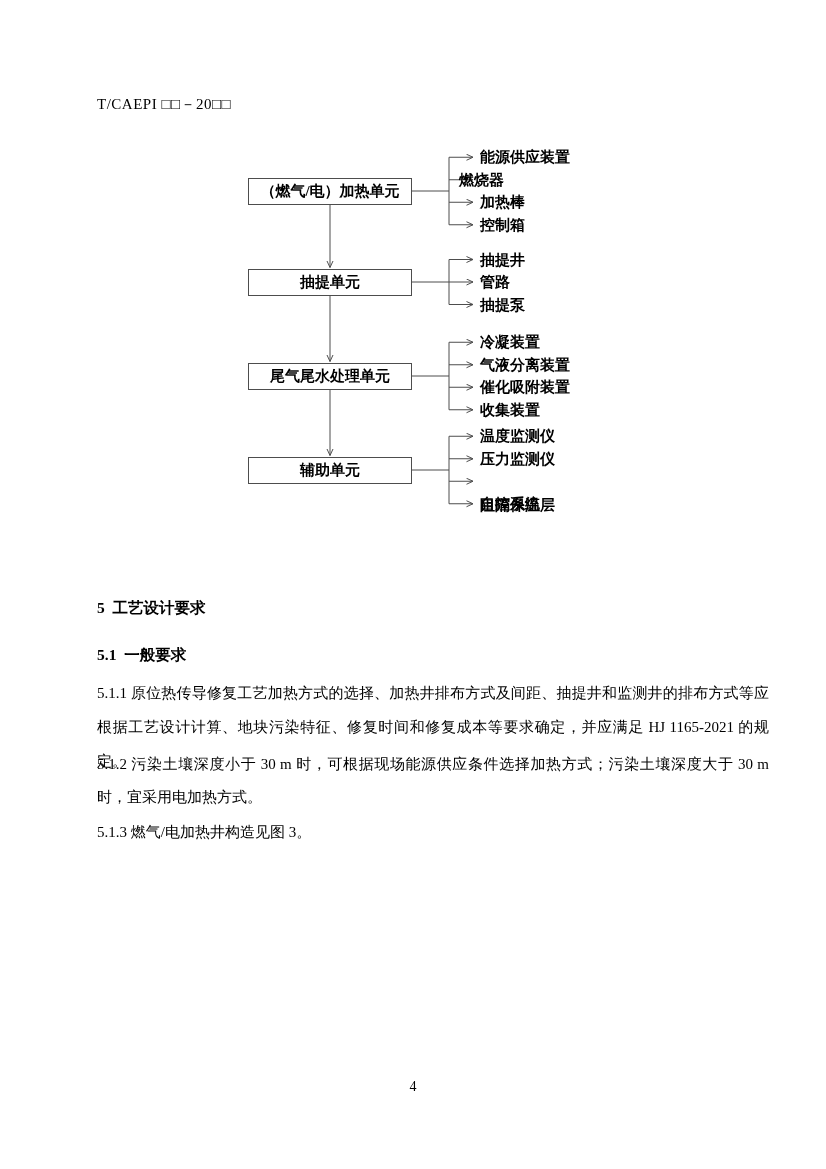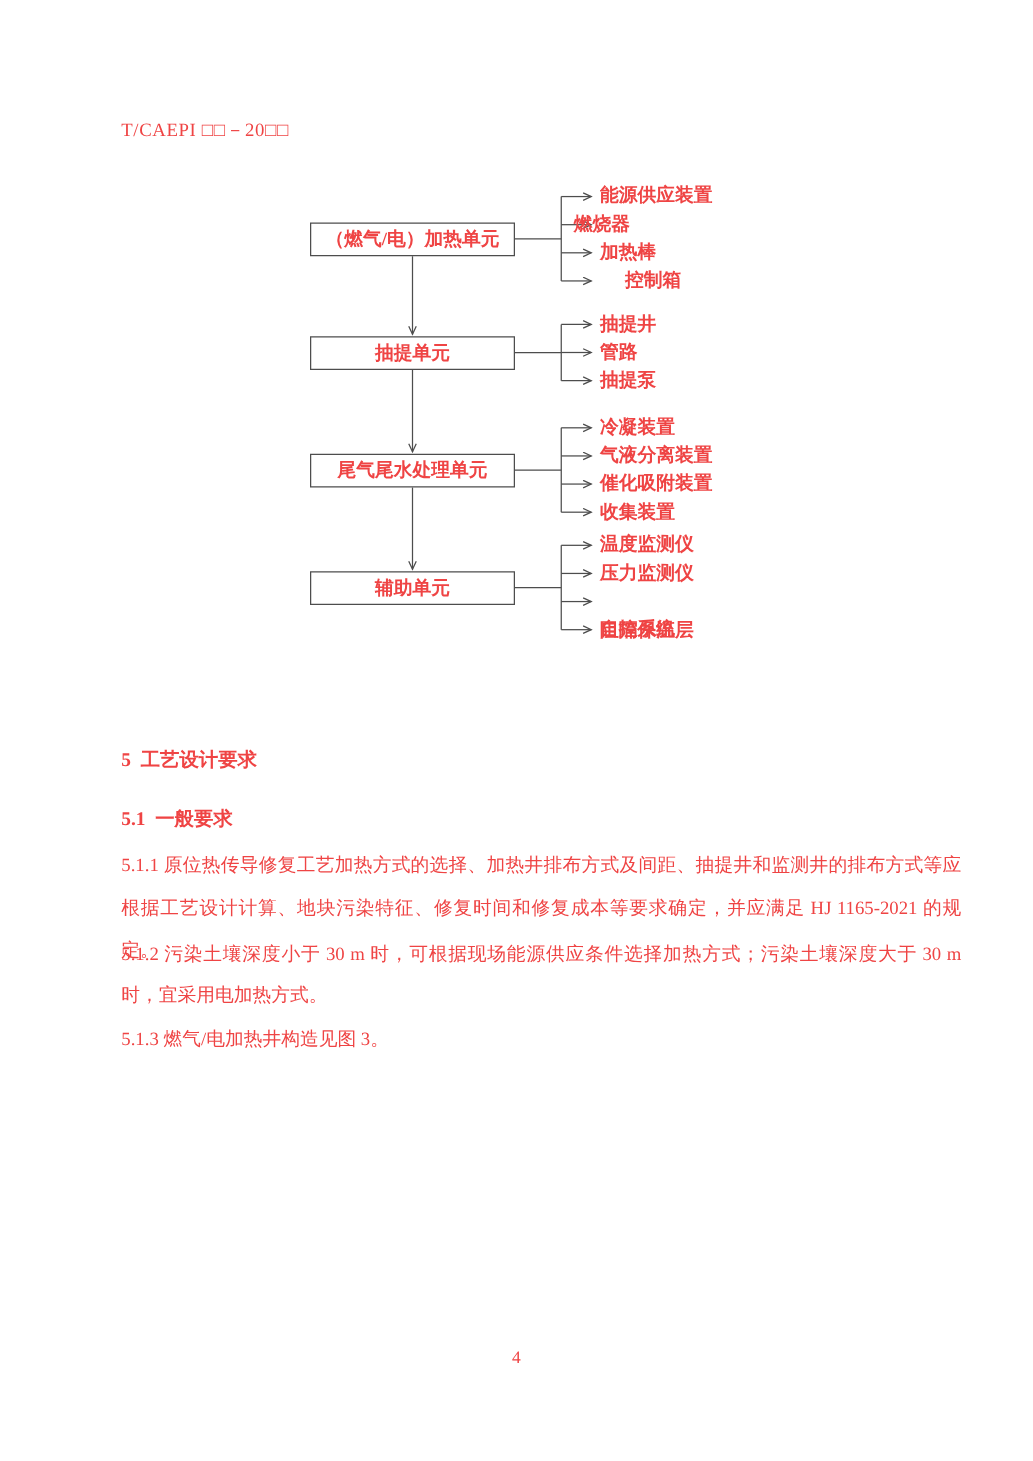--- a/index.html
+++ b/index.html
@@ -2,21 +2,21 @@
 <html><head>
 <meta charset="utf-8">
 <style>
   html,body{margin:0;padding:0;background:#e8e8e8;}
   #page{
     position:relative;
     width:826px;height:1169px;
     margin:0 auto;
     background:#ffffff;
     font-family:"Liberation Serif","DejaVu Serif",serif;
-    color:#ef4444;
+    color:#000000;
     overflow:hidden;
   }
   .hdr{
     position:absolute;left:97px;top:95px;
     font-size:15px;letter-spacing:.5px;white-space:pre;
   }
   
   #diagram-svg{position:absolute;left:0;top:0;width:826px;height:1169px;pointer-events:none;}
   .unit-box{
     position:absolute;
@@ -98,21 +98,21 @@
         <path d="M449,481.25 L473,481.25" marker-end="url(#arr)"></path>
         <path d="M449,503.75 L473,503.75" marker-end="url(#arr)"></path>
       </g>
   </svg>
 
   <div id="diagram-nodes">
       <div class="unit-box" style="left: 248px; top: 177.5px;">（燃气/电）加热单元</div>
       <div class="comp-label" style="left: 480px; top: 146.25px;">能源供应装置</div>
       <div class="comp-label" style="left: 459px; top: 168.75px;">燃烧器</div>
       <div class="comp-label" style="left: 480px; top: 191.25px;">加热棒</div>
-      <div class="comp-label" style="left: 500px; top: 213.75px;">控制箱</div>
+      <div class="comp-label" style="left: 480px; top: 213.75px;">控制箱</div>
       <div class="unit-box" style="left: 248px; top: 268.5px;">抽提单元</div>
       <div class="comp-label" style="left: 480px; top: 248.5px;">抽提井</div>
       <div class="comp-label" style="left: 480px; top: 271px;">管路</div>
       <div class="comp-label" style="left: 480px; top: 293.5px;">抽提泵</div>
       <div class="unit-box" style="left: 248px; top: 362.5px;">尾气尾水处理单元</div>
       <div class="comp-label" style="left: 480px; top: 331.25px;">冷凝装置</div>
       <div class="comp-label" style="left: 480px; top: 353.75px;">气液分离装置</div>
       <div class="comp-label" style="left: 480px; top: 376.25px;">催化吸附装置</div>
       <div class="comp-label" style="left: 480px; top: 398.75px;">收集装置</div>
       <div class="unit-box" style="left: 248px; top: 456.5px;">辅助单元</div>

